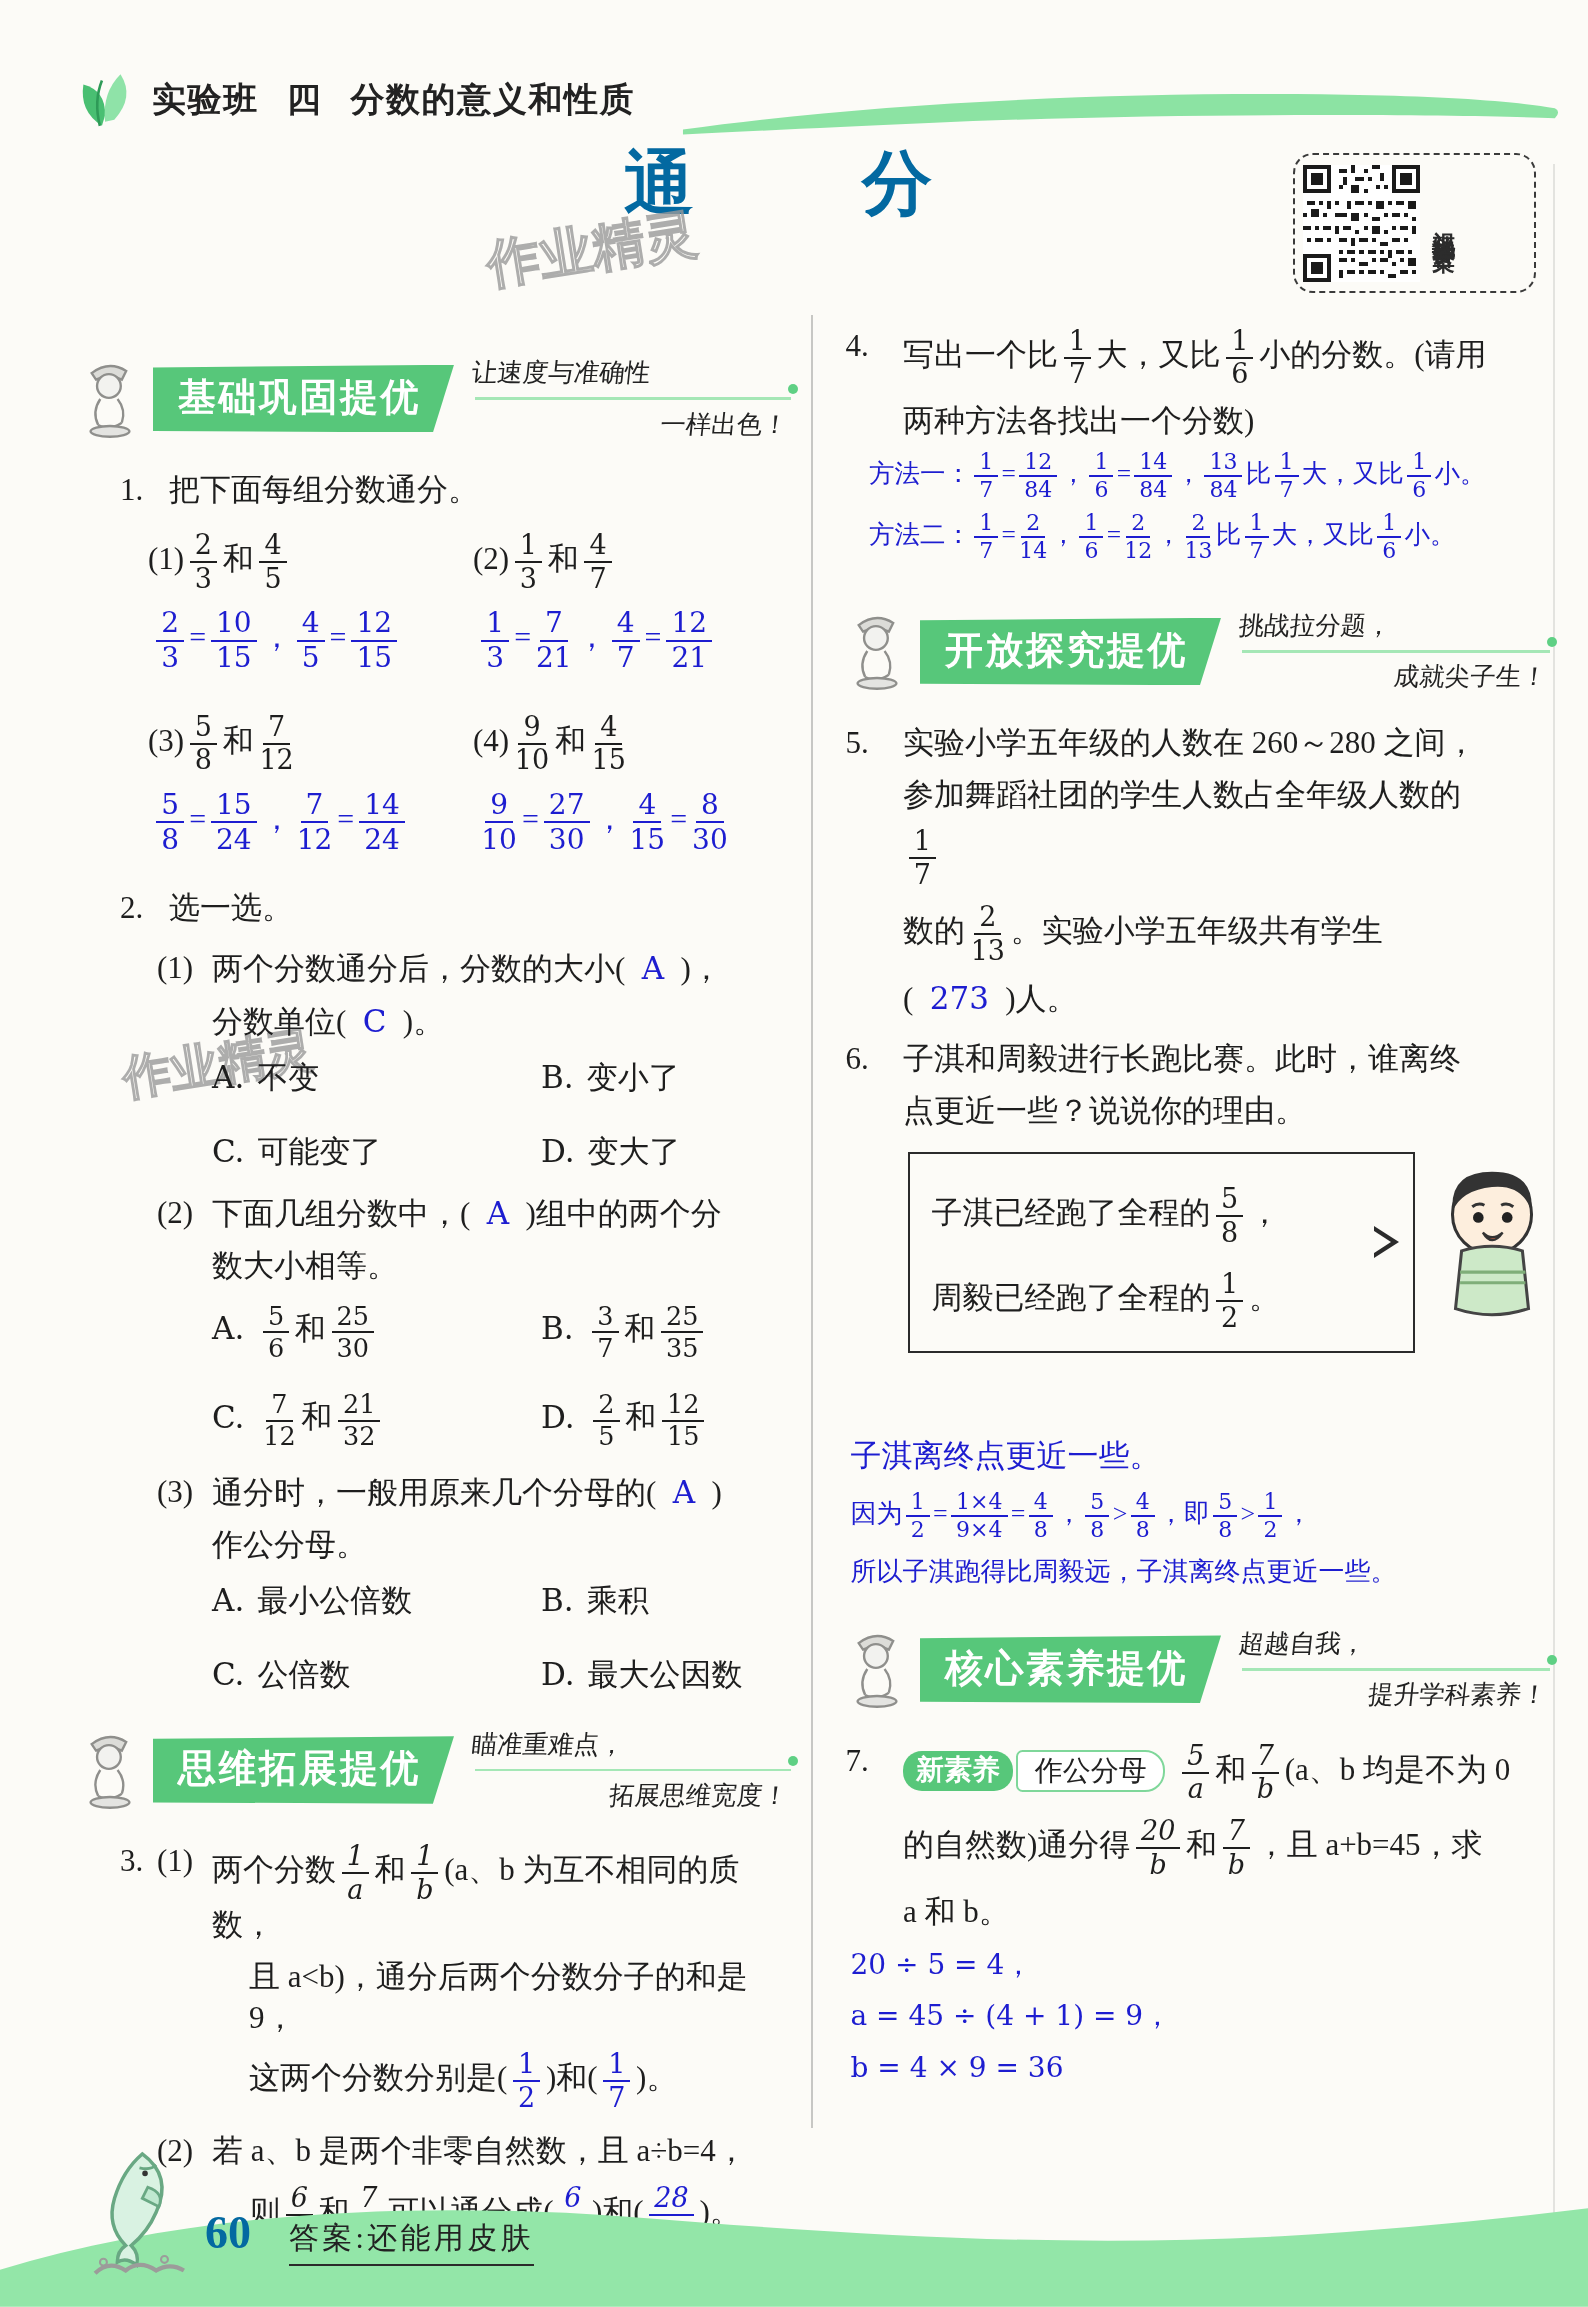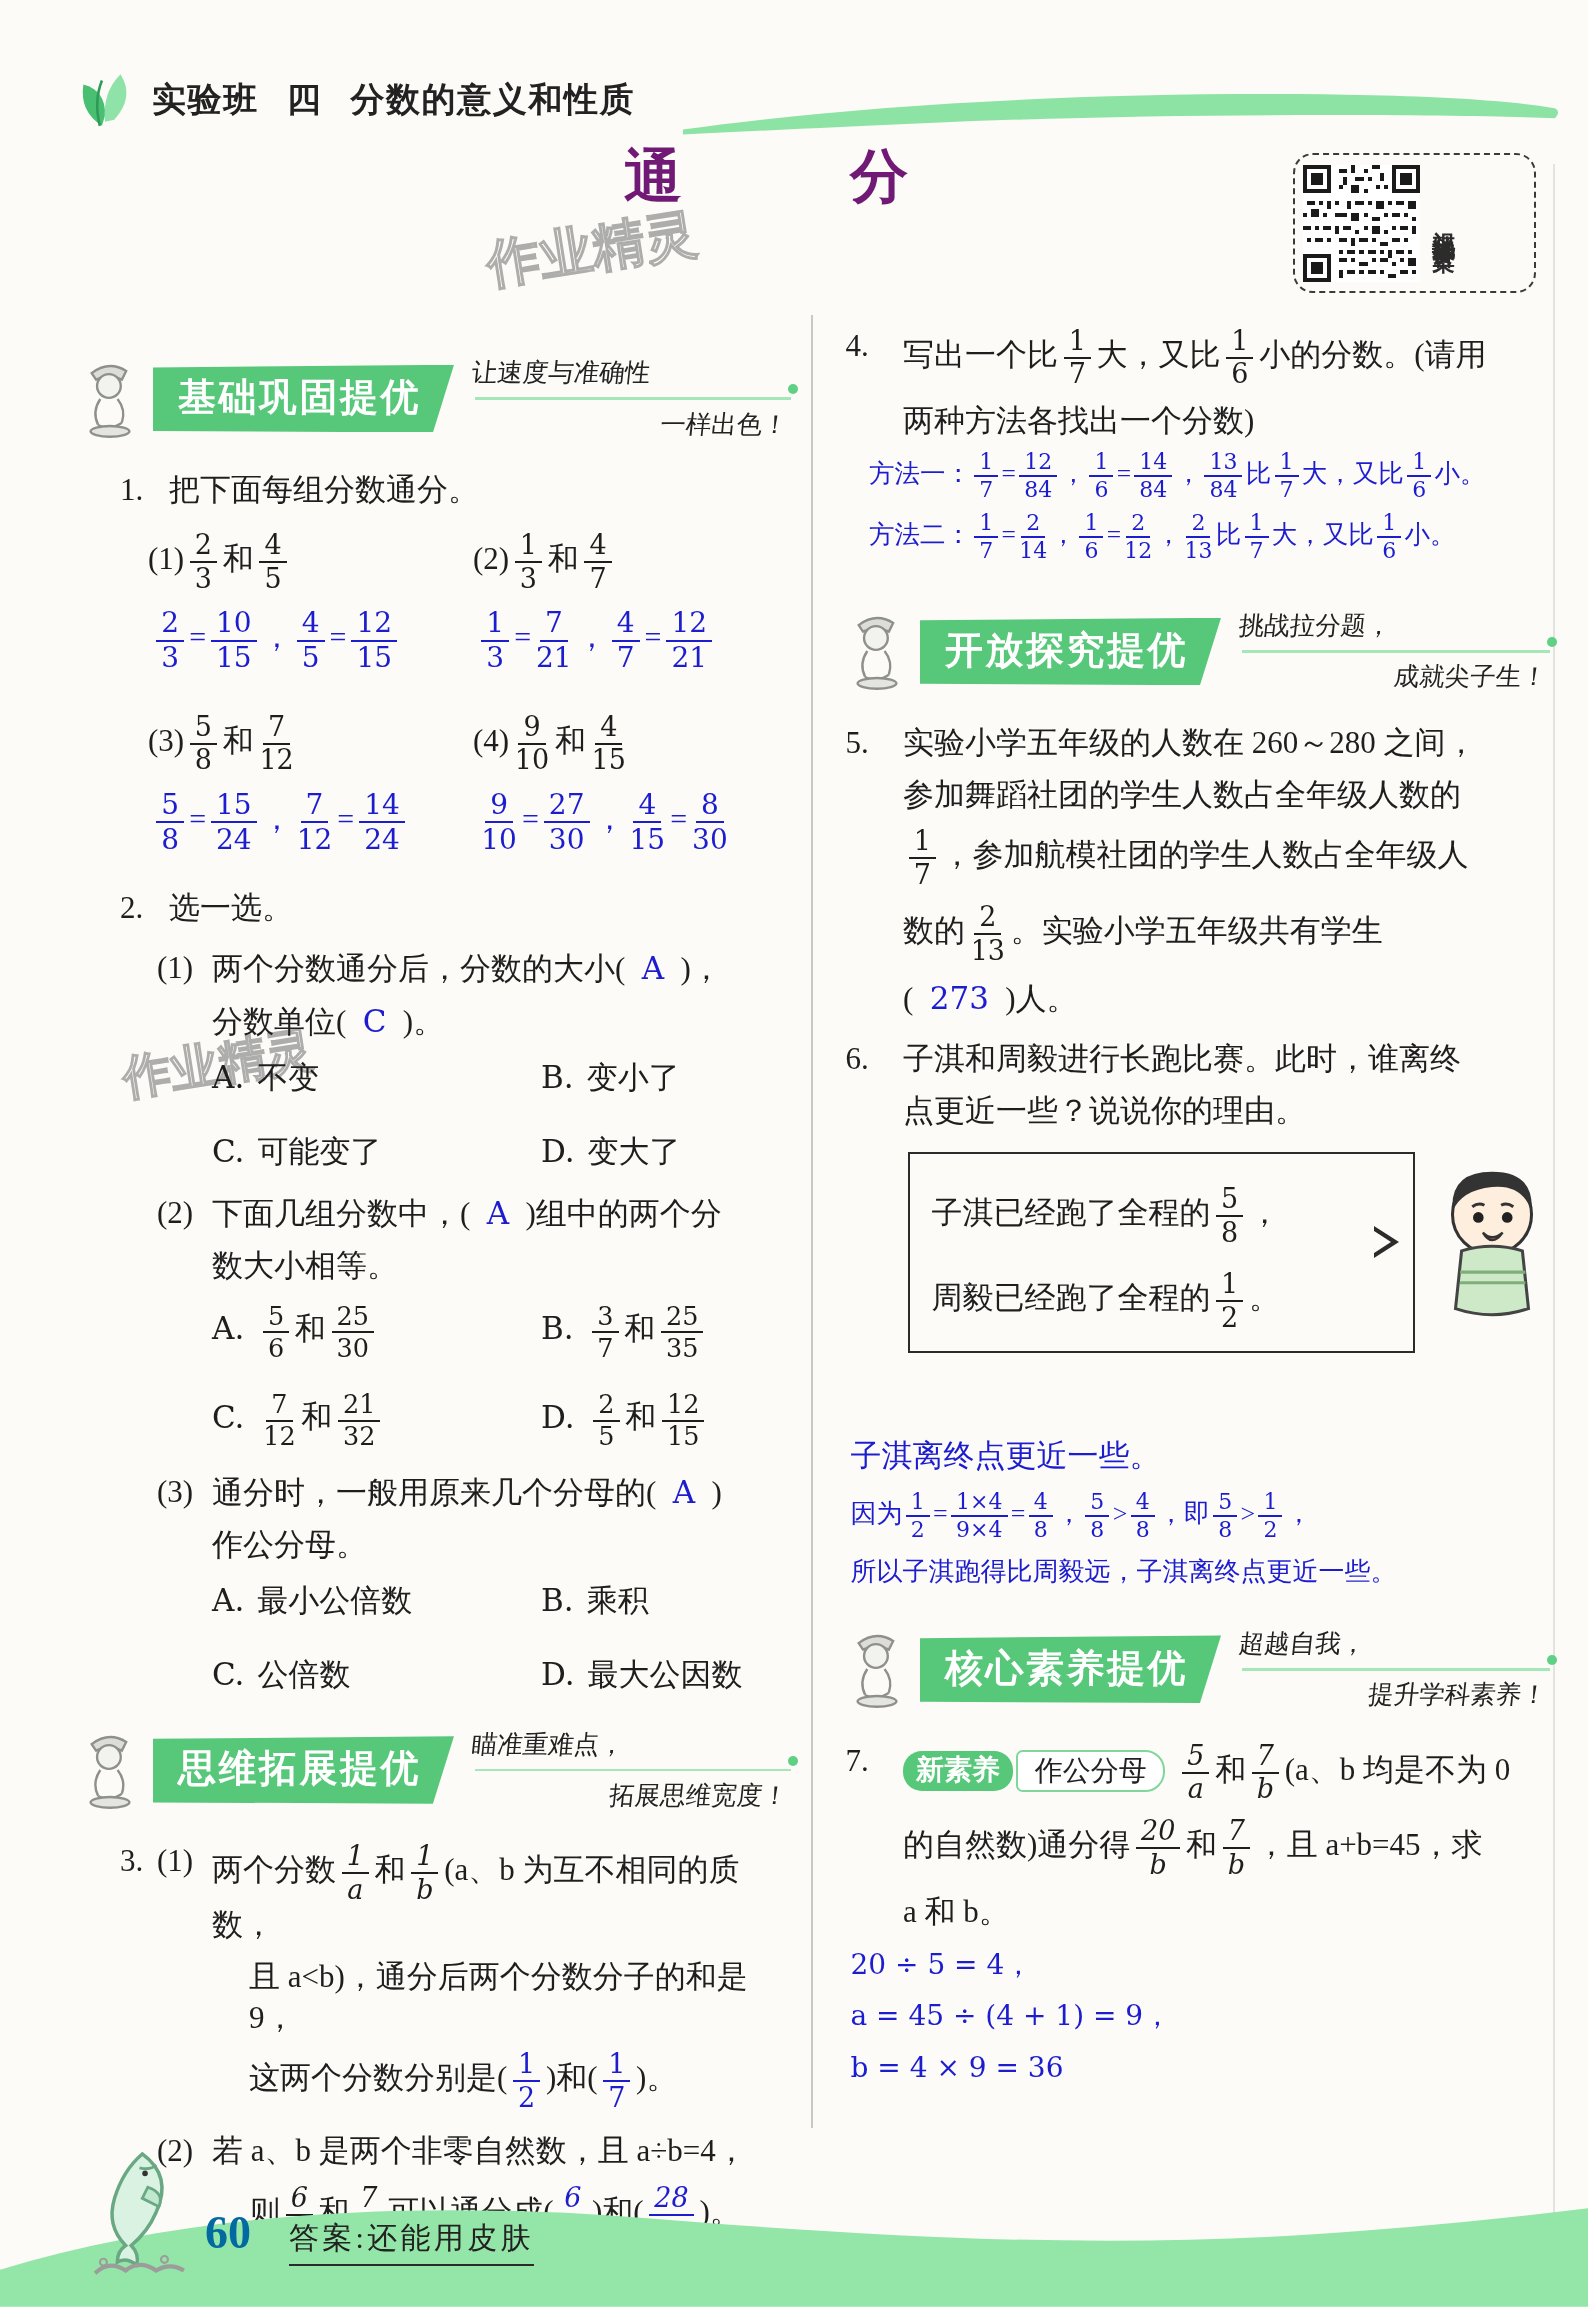--- a/index.html
+++ b/index.html
@@ -6,21 +6,21 @@
   .page{position:relative;width:1588px;height:2307px;background:#fcfbf7;overflow:hidden;
         font-family:"Liberation Serif","DejaVu Serif",serif;color:#1e1e1e;font-size:31px;line-height:1.3;}
   
   .brand-row{position:absolute;left:71px;top:66px;display:flex;align-items:center;}
   .logo{width:66px;height:66px;}
   .brand-text{font-family:"Liberation Sans","DejaVu Sans",sans-serif;font-weight:700;font-size:34px;
               letter-spacing:1.6px;margin-left:15px;color:#222;}
   .brand-text .gap{display:inline-block;width:28px;}
   .swoosh{position:absolute;left:682px;top:87px;}
   .page-title{position:absolute;left:624px;top:138px;font-family:"Liberation Sans","DejaVu Sans",sans-serif;
-              font-weight:700;font-size:58px;color:#701a75;}
+              font-weight:700;font-size:70px;color:#0369a1;}
   .page-title .c2{margin-left:168px;}
   .watermark{position:absolute;font-family:"Liberation Sans","DejaVu Sans",sans-serif;font-weight:700;
              color:transparent;-webkit-text-stroke:1.3px #9a9a9a;transform:rotate(-9deg);opacity:.8;}
   .wm1{left:486px;top:215px;font-size:53px;}
   .wm2{left:122px;top:1033px;font-size:48px;}
   .qr-block{position:absolute;left:1293px;top:153px;width:243px;height:140px;box-sizing:border-box;
             border:2.9px dashed #3a3a3a;border-radius:20px;display:flex;align-items:center;gap:8.2px;padding:6.6px 8.2px;background:#fcfbf7;}
   .qr-svg{width:117px;height:117px;background:#fff;}
   .qr-label{writing-mode:vertical-rl;font-family:"Liberation Sans","DejaVu Sans",sans-serif;font-weight:700;
             font-size:23px;letter-spacing:3.3px;color:#2c2c2c;}
@@ -570,21 +570,21 @@
 
     <div class="ln rind">
       <span class="rnum">5.</span>
       <span class="t">实验小学五年级的人数在 260～280 之间，</span>
     </div>
     <div class="ln rind">参加舞蹈社团的学生人数占全年级人数的</div>
     <div class="ln rind">
       <span class="fr">
           <span class="num">1</span>
           <span class="den">7</span>
-        </span><span class="t">，参加航模社团的学生人数占全年级人</span>
+        </span>
     </div>
     <div class="ln rind">
       <span class="t">数的</span><span class="fr">
           <span class="num">2</span>
           <span class="den">13</span>
         </span><span class="t">。实验小学五年级共有学生</span>
     </div>
     <div class="ln rind">
       <span class="t">(</span><span class="ansL">273</span><span class="t">)人。</span>
     </div>

